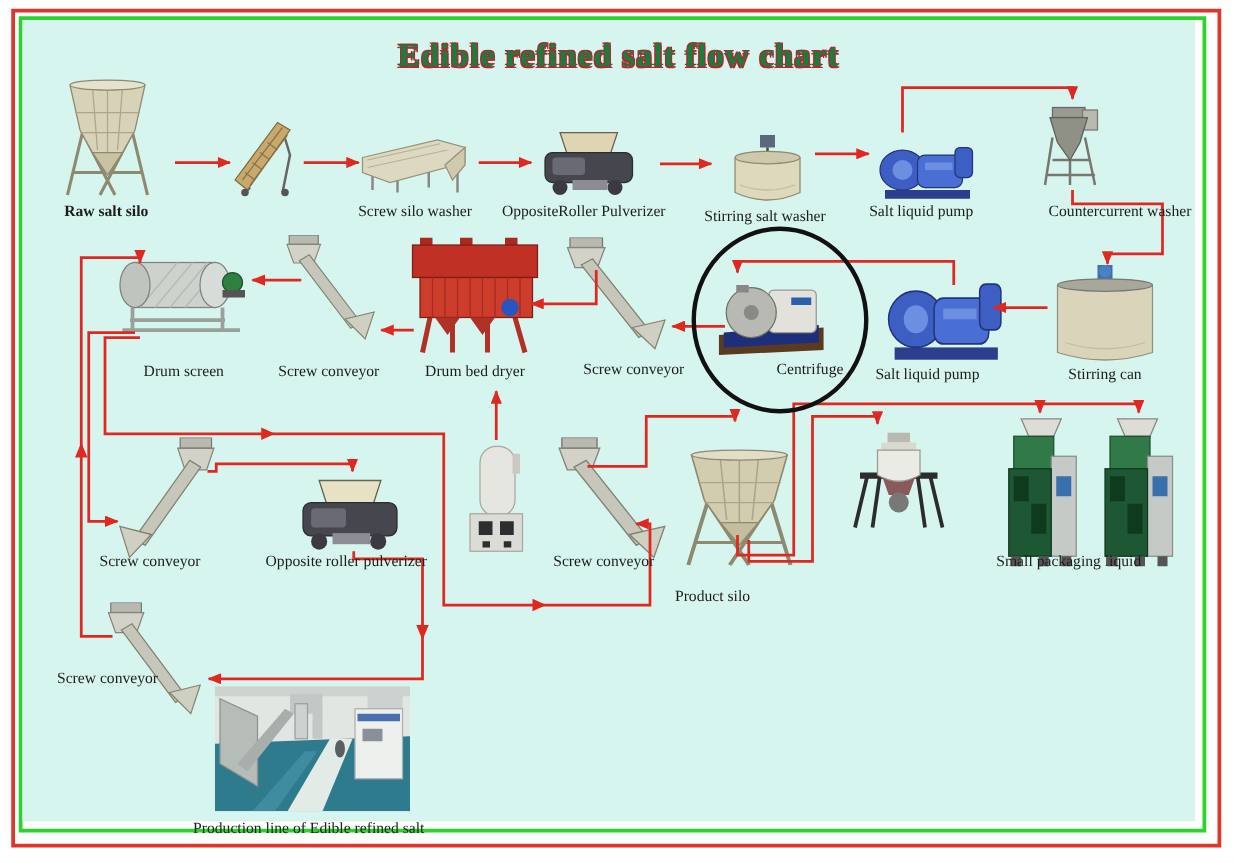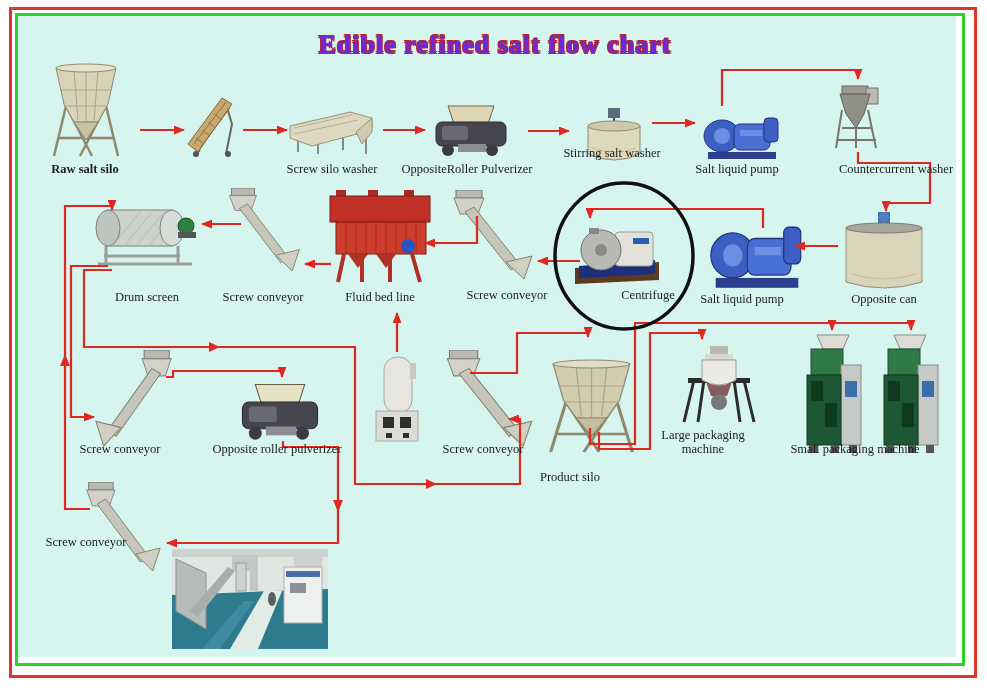--- a/index.html
+++ b/index.html
@@ -2,21 +2,21 @@
 <html><head>
 <meta charset="utf-8">
 <style>
   html,body{margin:0;padding:0;background:#fff;font-family:"Liberation Serif",serif;}
   .page{position:relative;width:987px;height:690px;background:#ffffff;overflow:hidden;}
   .frame-red{position:absolute;left:9px;top:7px;width:962px;height:665px;border:3px solid #e0352a;}
   .frame-green{position:absolute;left:15px;top:13px;width:944px;height:647px;border:3px solid #2bd42b;}
   .canvas-bg{position:absolute;left:18px;top:16px;width:938px;height:641px;background:#d6f5ee;}
   .title{position:absolute;left:280px;top:30px;width:430px;text-align:center;
          font-family:"Liberation Serif",serif;font-weight:bold;font-size:26px;letter-spacing:1px;
-         color:#6d28d9;text-shadow:1px 1px 0 #b22832,-1px -1px 0 #b22832,1px -1px 0 #b22832,-1px 1px 0 #b22832;}
+         color:#15803d;text-shadow:1px 1px 0 #b22832,-1px -1px 0 #b22832,1px -1px 0 #b22832,-1px 1px 0 #b22832;}
   .node{position:absolute;}
   .node svg{display:block;width:100%;height:100%;}
   .lbl{position:absolute;font-size:12.5px;color:#1c1c1c;text-align:center;line-height:1.15;font-family:"Liberation Serif",serif;}
   .lbl.bold{font-weight:bold;}
   svg.flow{position:absolute;left:0;top:0;width:987px;height:690px;pointer-events:none;}
 </style>
 </head>
 <body>
 
 <div class="page">
@@ -334,30 +334,30 @@
       <polygon points="209,342 209,352 220,347"></polygon>
       <polygon points="426,479 426,489 437,484"></polygon>
       <polygon points="333,500 343,500 338,512"></polygon>
     </g>
     <ellipse cx="624" cy="256" rx="69" ry="73" fill="none" stroke="#111" stroke-width="3.5"></ellipse>
   </svg>
 
   <div class="lbl bold" style="left:30px;top:162px;width:110px">Raw salt silo</div>
   <div class="lbl" style="left:267px;top:162px;width:130px">Screw silo washer</div>
   <div class="lbl" style="left:387px;top:162px;width:160px">OppositeRoller Pulverizer</div>
-  <div class="lbl" style="left:542px;top:146px;width:140px">Stirring salt washer</div>
+  <div class="lbl" style="left:542px;top:166px;width:140px">Stirring salt washer</div>
   <div class="lbl" style="left:677px;top:162px;width:120px">Salt liquid pump</div>
   <div class="lbl" style="left:816px;top:162px;width:160px">Countercurrent washer</div>
-  <div class="lbl" style="left:834px;top:292px;width:100px">Opposite can</div>
+  <div class="lbl" style="left:834px;top:292px;width:100px">Stirring can</div>
   <div class="lbl" style="left:682px;top:292px;width:120px">Salt liquid pump</div>
   <div class="lbl" style="left:598px;top:288px;width:100px">Centrifuge</div>
   <div class="lbl" style="left:452px;top:288px;width:110px">Screw conveyor</div>
-  <div class="lbl" style="left:325px;top:290px;width:110px">Fluid bed line</div>
+  <div class="lbl" style="left:325px;top:290px;width:110px">Drum bed dryer</div>
   <div class="lbl" style="left:208px;top:290px;width:110px">Screw conveyor</div>
   <div class="lbl" style="left:97px;top:290px;width:100px">Drum screen</div>
   <div class="lbl" style="left:65px;top:442px;width:110px">Screw conveyor</div>
   <div class="lbl" style="left:187px;top:442px;width:180px">Opposite roller pulverizer</div>
   <div class="lbl" style="left:428px;top:442px;width:110px">Screw conveyor</div>
   <div class="lbl" style="left:515px;top:470px;width:110px">Product silo</div>
-  <div class="lbl" style="left:648px;top:428px;width:110px">Large packaging machine</div>
-  <div class="lbl" style="left:765px;top:442px;width:180px">Small packaging machine</div>
+  <div class="lbl" style="left:765px;top:442px;width:180px">Small packaging liquid</div>
   <div class="lbl" style="left:36px;top:535px;width:100px">Screw conveyor</div>
+  <div class="lbl" style="left:127px;top:655px;width:240px">Production line of Edible refined salt</div>
 </div>
 
 </body></html>

